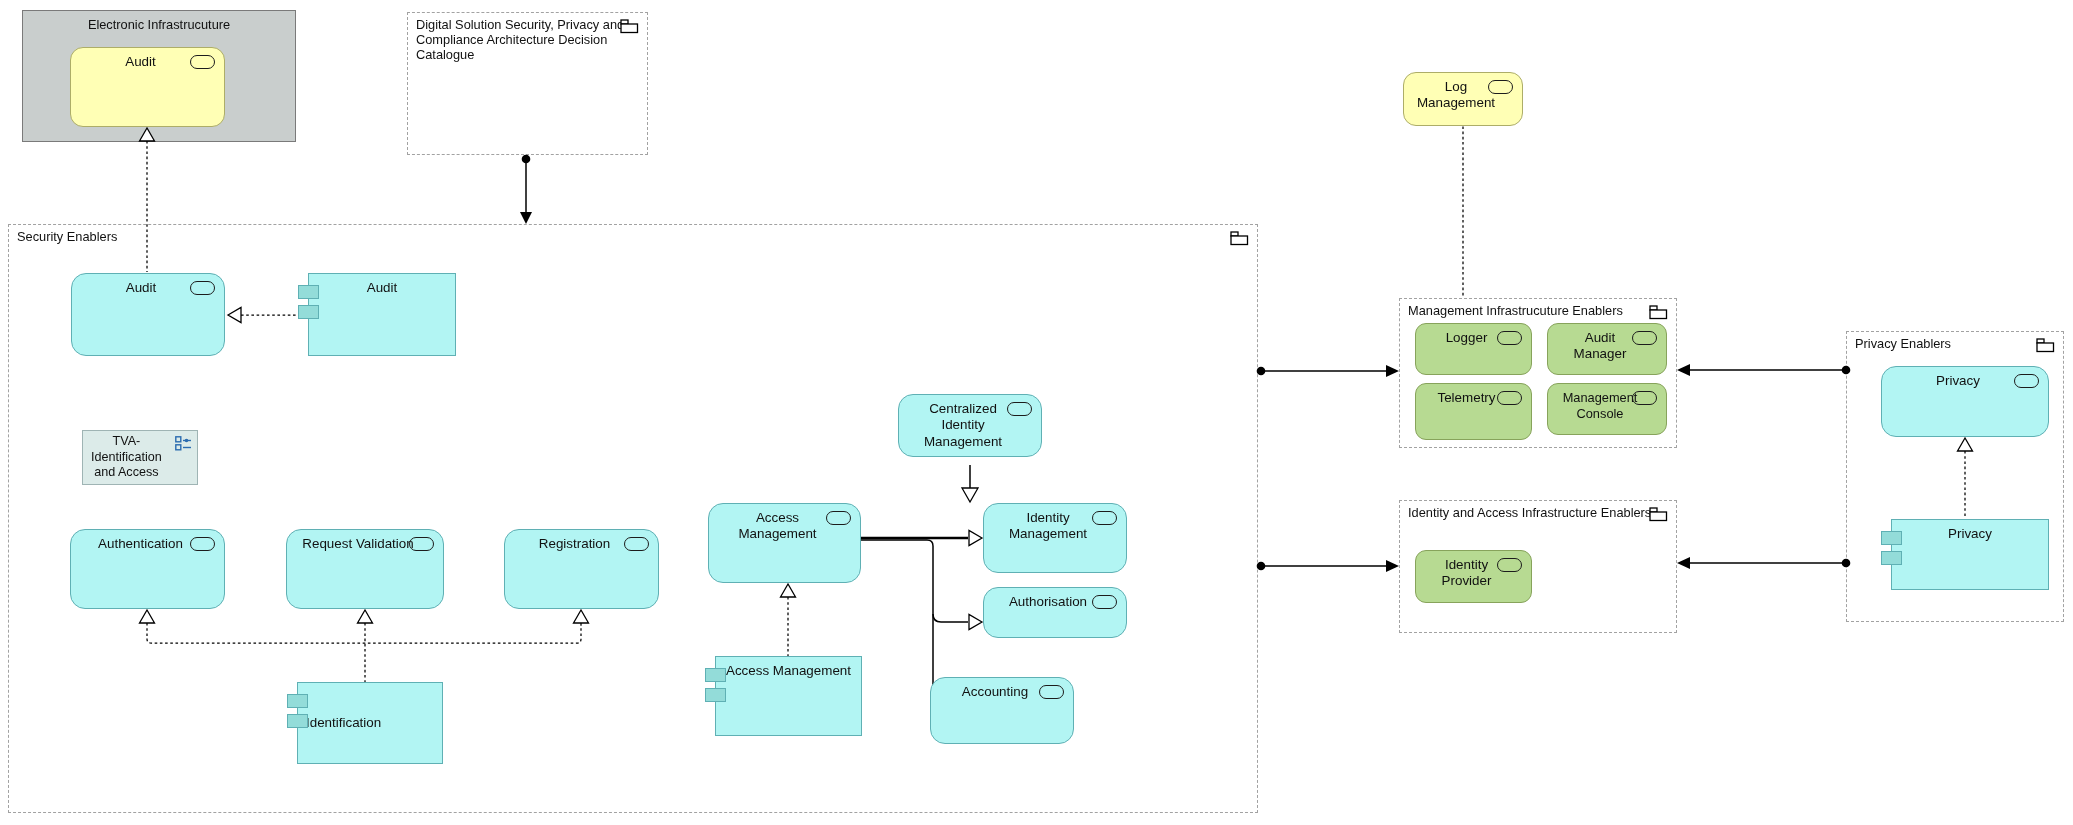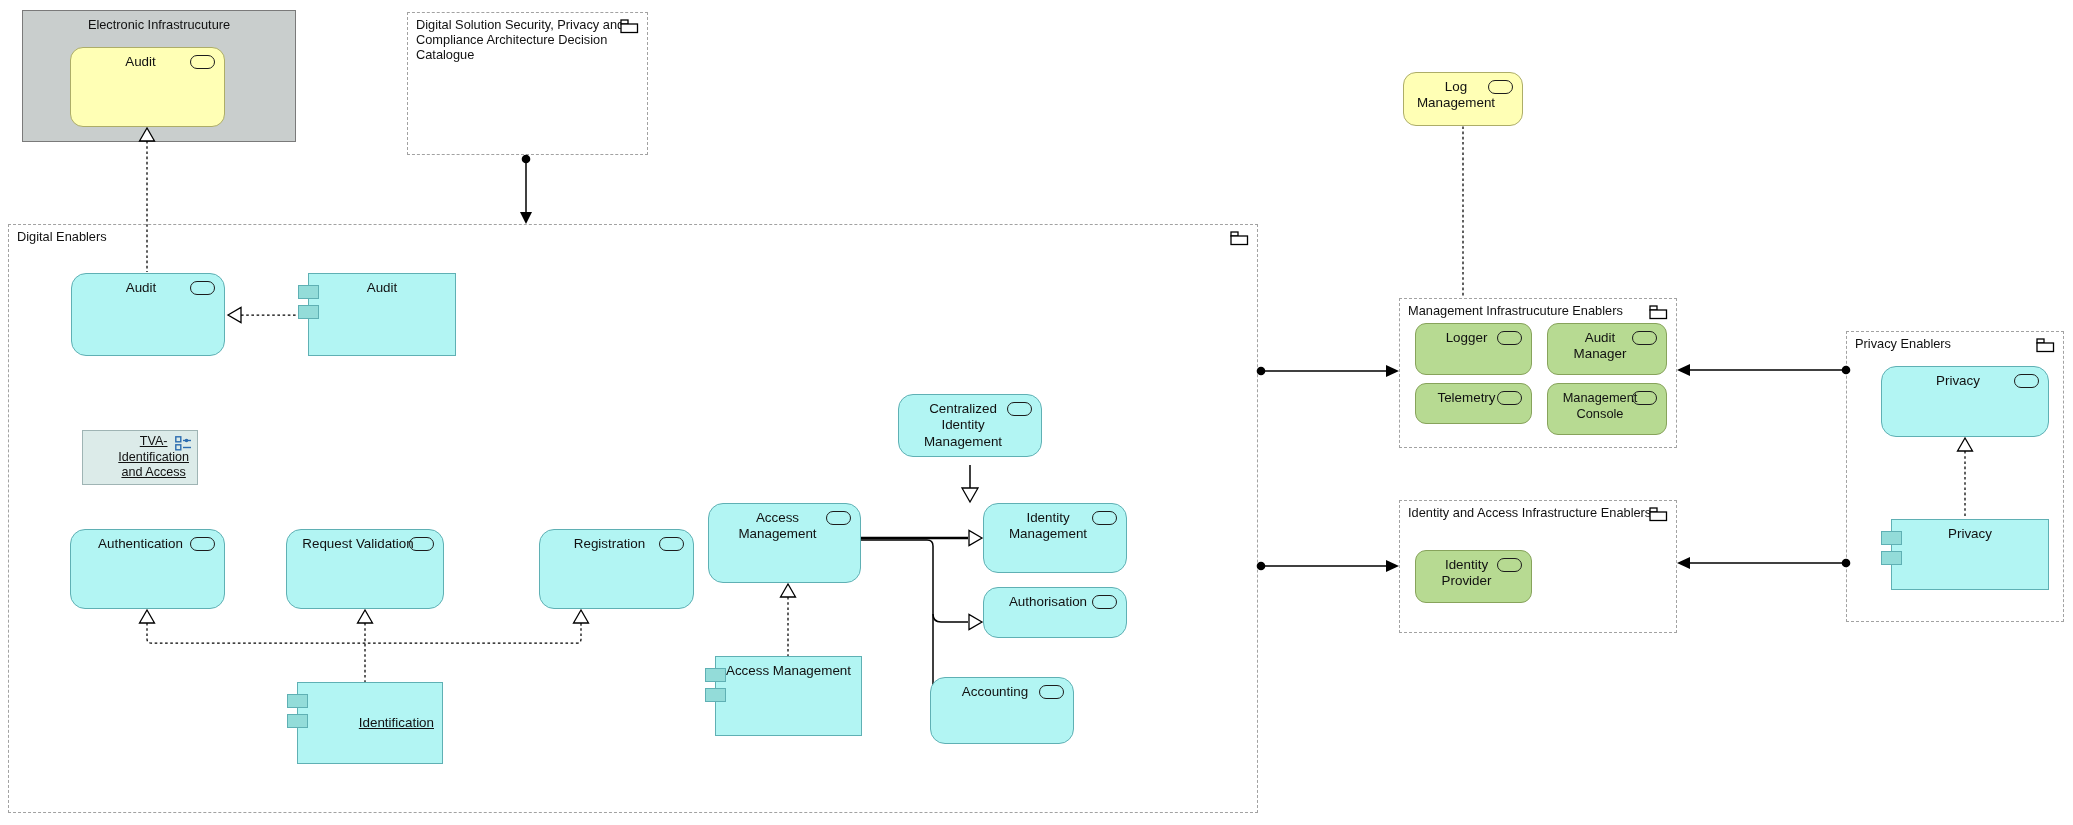--- a/index.html
+++ b/index.html
@@ -22,21 +22,21 @@
   .afill { fill:#000; stroke:none; }
   
   .box { position:absolute; box-sizing:border-box; z-index:3; font-size:13.4px; text-align:center; }
   .svc    { background:#b2f5f3; border:1.4px solid #5fb0b4; border-radius:15px; }
   .comp   { background:#b2f5f3; border:1.4px solid #5fb0b4; }
   .green  { background:#b7da92; border:1.4px solid #87a35b; border-radius:11px; }
   .yellow { background:#ffffb5; border:1.4px solid #adad68; border-radius:13px; }
   .tva    { background:#dcebe9; border:1.4px solid #9fb4b4; }
   .label { display:block; padding:6px 8px 0 8px; line-height:1.22; white-space:pre-line; }
   .pad-icon .label { padding-right:26px; padding-left:12px; }
-  .mid { display:flex; align-items:center; justify-content:flex-end;text-decoration:underline; }
+  .mid { display:flex; align-items:center; justify-content:flex-start; }
   .mid .label { padding:0 8px; }
   .oval { position:absolute; top:7px; right:9px; width:23px; height:12px; border:1.8px solid #1c1c1c; border-radius:8px; background:transparent; }
   .csq { position:absolute; left:-11px; width:21px; height:14px; background:#93dcd9; border:1.4px solid #5fb0b4; box-sizing:border-box; }
   .csq.a { top:11px; } .csq.b { top:31px; }
   .purple-wrap { position:absolute; z-index:3; }
   .purple-wrap .plabel { position:absolute; left:0; right:0; top:0; bottom:0; display:flex; align-items:center; justify-content:center; font-size:13.4px; line-height:1.25; white-space:pre-line; text-align:center; }
   .goal { position:absolute; top:6px; right:8px; width:18px; height:18px; }
   .viewicon { position:absolute; top:5px; right:5px; width:17px; height:15px; }
 </style>
 </head>
@@ -52,21 +52,21 @@
     <span class="ctr-label">Digital Solution Security, Privacy and
 Compliance Architecture Decision
 Catalogue</span>
     <svg class="folder" viewBox="0 0 19 15">
       <rect x="1" y="1" width="7" height="4" fill="#fff" stroke="#000" stroke-width="1.3"></rect>
       <rect x="1" y="5" width="16.5" height="8.5" fill="#fff" stroke="#000" stroke-width="1.3"></rect>
     </svg>
   </div>
 
   <div class="ctr" style="left:8px; top:224px; width:1250px; height:589px;">
-    <span class="ctr-label">Digital Enablers</span>
+    <span class="ctr-label">Security Enablers</span>
     <svg class="folder" viewBox="0 0 19 15">
       <rect x="1" y="1" width="7" height="4" fill="#fff" stroke="#000" stroke-width="1.3"></rect>
       <rect x="1" y="5" width="16.5" height="8.5" fill="#fff" stroke="#000" stroke-width="1.3"></rect>
     </svg>
   </div>
 
 
   <div class="ctr" style="left:1399px; top:298px; width:278px; height:150px;">
     <span class="ctr-label">Management Infrastrucuture Enablers</span>
     <svg class="folder" viewBox="0 0 19 15">
@@ -204,21 +204,21 @@
   <div class="box svc pad-icon" style="left:70px; top:529px; width:155px; height:80px;">
     <span class="label">Authentication</span>
     <span class="oval"></span>
   </div>
 
   <div class="box svc pad-icon" style="left:286px; top:529px; width:158px; height:80px;">
     <span class="label">Request Validation</span>
     <span class="oval"></span>
   </div>
 
-  <div class="box svc pad-icon" style="left:504px; top:529px; width:155px; height:80px;margin-left:35px;">
+  <div class="box svc pad-icon" style="left:504px; top:529px; width:155px; height:80px;">
     <span class="label">Registration</span>
     <span class="oval"></span>
   </div>
 
   <div class="box svc pad-icon" style="left:708px; top:503px; width:153px; height:80px;">
     <span class="label">Access Management</span>
     <span class="oval"></span>
   </div>
 
   <div class="box svc pad-icon" style="left:898px; top:394px; width:144px; height:63px;">
@@ -266,21 +266,21 @@
     <span class="label">Logger</span>
     <span class="oval"></span>
   </div>
 
   <div class="box green pad-icon" style="left:1547px; top:323px; width:120px; height:52px;">
     <span class="label">Audit
 Manager</span>
     <span class="oval"></span>
   </div>
 
-  <div class="box green pad-icon" style="left:1415px; top:383px; width:117px; height:41px;">
+  <div class="box green pad-icon" style="left:1415px; top:383px; width:117px; height:57px;">
     <span class="label">Telemetry</span>
     <span class="oval"></span>
   </div>
 
   <div class="box green pad-icon" style="left:1547px; top:383px; width:120px; height:52px; font-size:12.8px;">
     <span class="label">Management
 Console</span>
     <span class="oval"></span>
   </div>
 

